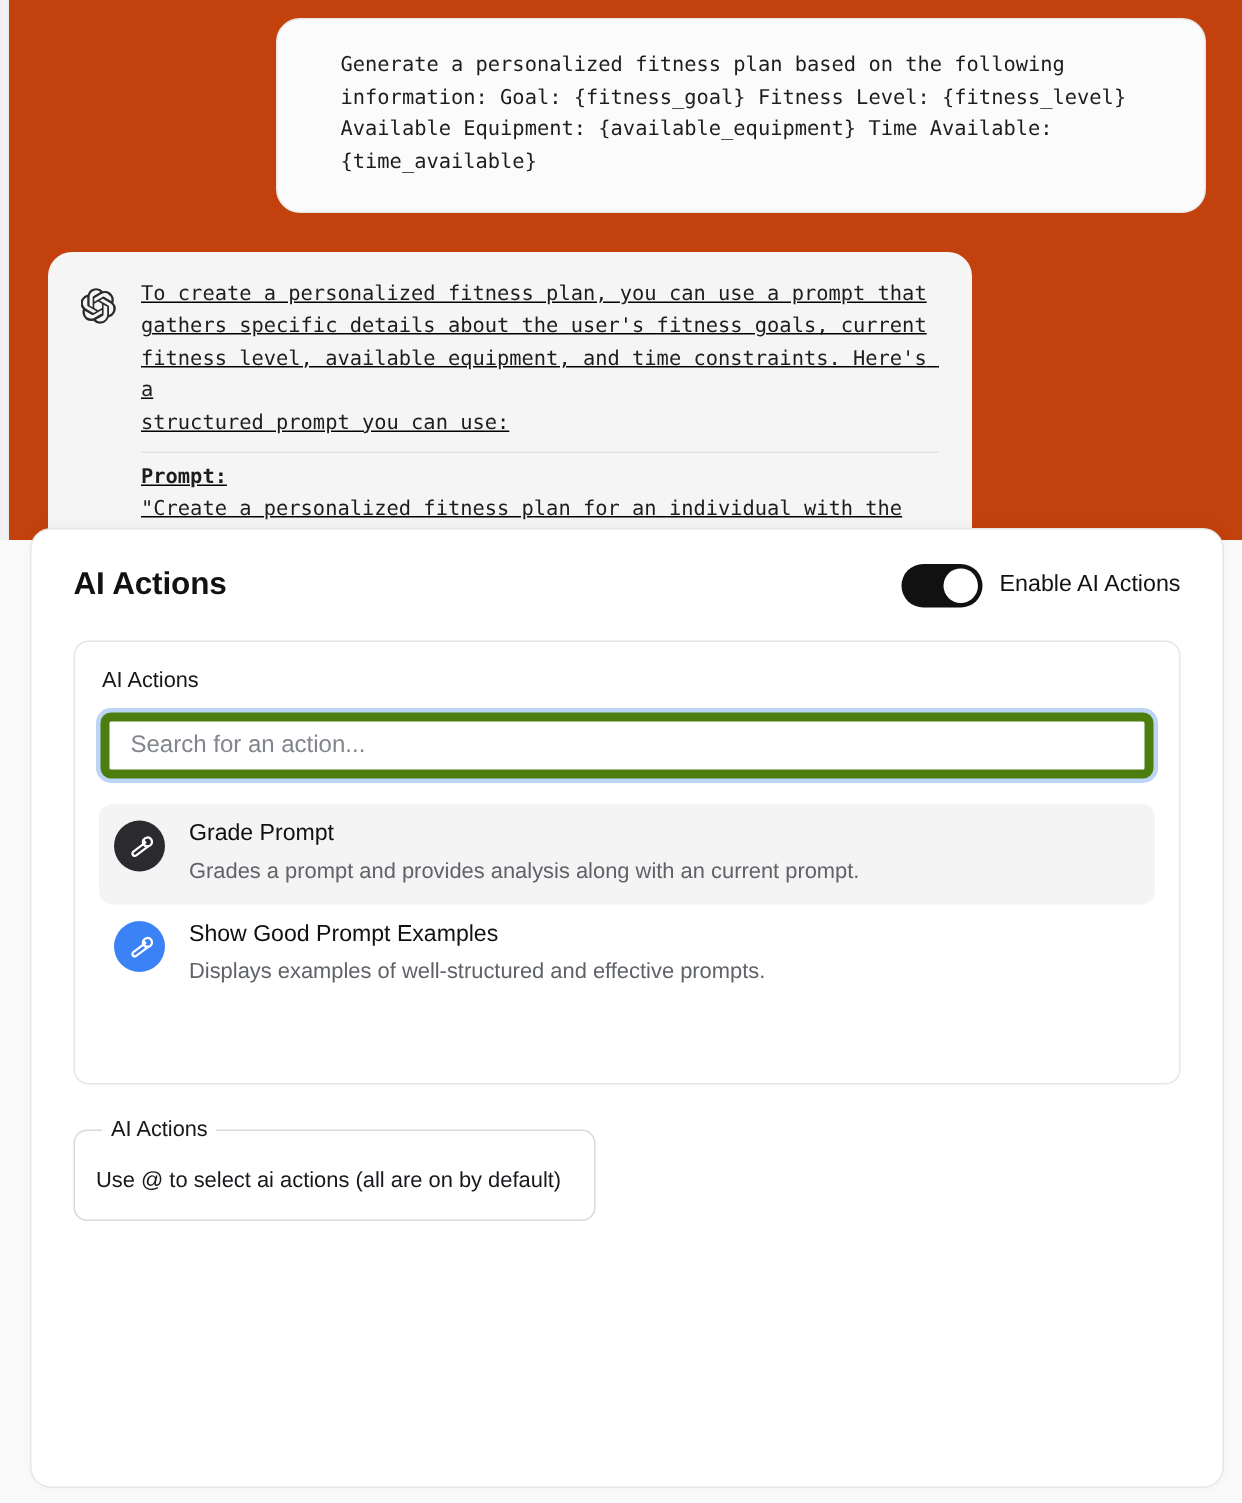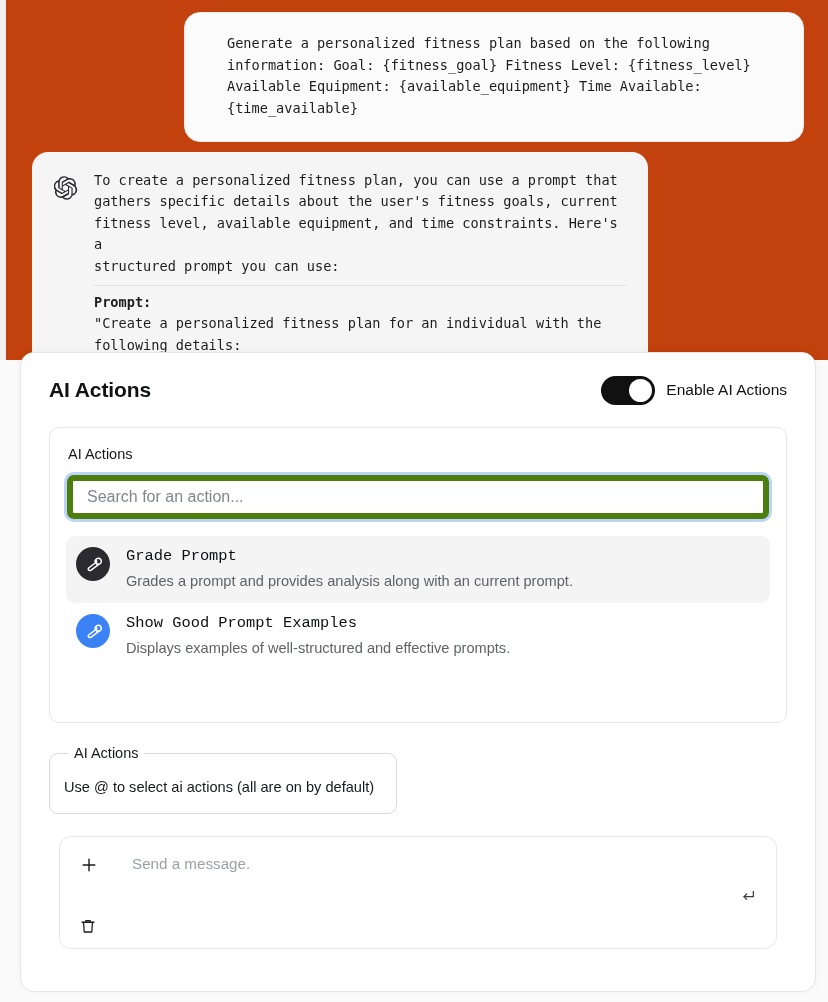--- a/index.html
+++ b/index.html
@@ -50,29 +50,30 @@
     font-family: "DejaVu Sans Mono", monospace;
     font-size: 13.6px;
     line-height: 21.5px;
     color: #1d1d1f;
     white-space: pre-wrap;
   }
 
   .assistant-bubble {
     position: absolute;
     left: 32px;
-    top: 152px;
+    top: 168px;
     width: 616px;
     background: #f5f5f5;
     border-radius: 16px 16px 0 0;
     padding: 18px 22px 0 22px;
     display: flex;
     gap: 16px;
     height: 204px;
     overflow: hidden;
+    text-decoration: underline;
   }
 
   .oai-logo {
     flex: 0 0 auto;
     width: 24px;
     height: 24px;
     margin-top: 6px;
   }
   .oai-logo svg { display: block; }
 
@@ -211,21 +212,20 @@
     margin-top: 2px;
   }
   .action-icon svg { display: block; }
 
   .action-text { flex: 1 1 auto; min-width: 0; }
 
   .action-name {
     font-size: 15.4px;
     color: #0f1012;
     line-height: 22px;
-    font-family: Liberation Mono, monospace;
   }
   .action-desc {
     font-size: 14.6px;
     color: #5f6368;
     line-height: 22px;
     margin-top: 3px;
   }
 
   
   .hint-fieldset {
@@ -379,38 +379,14 @@
 
 
     </div>
   </div>
 
   <fieldset class="hint-fieldset">
     <legend>AI Actions</legend>
     <div class="hint-text">Use @ to select ai actions (all are on by default)</div>
   </fieldset>
 
-  <div class="composer">
-    <span class="composer-plus">
-      <svg width="20" height="20" viewBox="0 0 24 24" fill="none" stroke="#1d1d1f" stroke-width="1.7" stroke-linecap="round">
-        <path d="M12 5v14M5 12h14"></path>
-      </svg>
-    </span>
-
-    <textarea class="composer-input" placeholder="Send a message." style=""></textarea>
-
-    <span class="composer-enter">
-      <svg width="16" height="16" viewBox="0 0 24 24" fill="none" stroke="#3d3d3f" stroke-width="1.9" stroke-linecap="round" stroke-linejoin="round">
-        <path d="M20 5v8H6"></path>
-        <path d="M10 9l-4 4 4 4"></path>
-      </svg>
-    </span>
-
-    <span class="composer-trash">
-      <svg width="18" height="18" viewBox="0 0 24 24" fill="none" stroke="#1d1d1f" stroke-width="1.7" stroke-linecap="round" stroke-linejoin="round">
-        <path d="M4 7h16"></path>
-        <path d="M9 7V5h6v2"></path>
-        <path d="M6 7l1 13h10l1-13"></path>
-      </svg>
-    </span>
-  </div>
 
 </div>
 
 </body></html>

